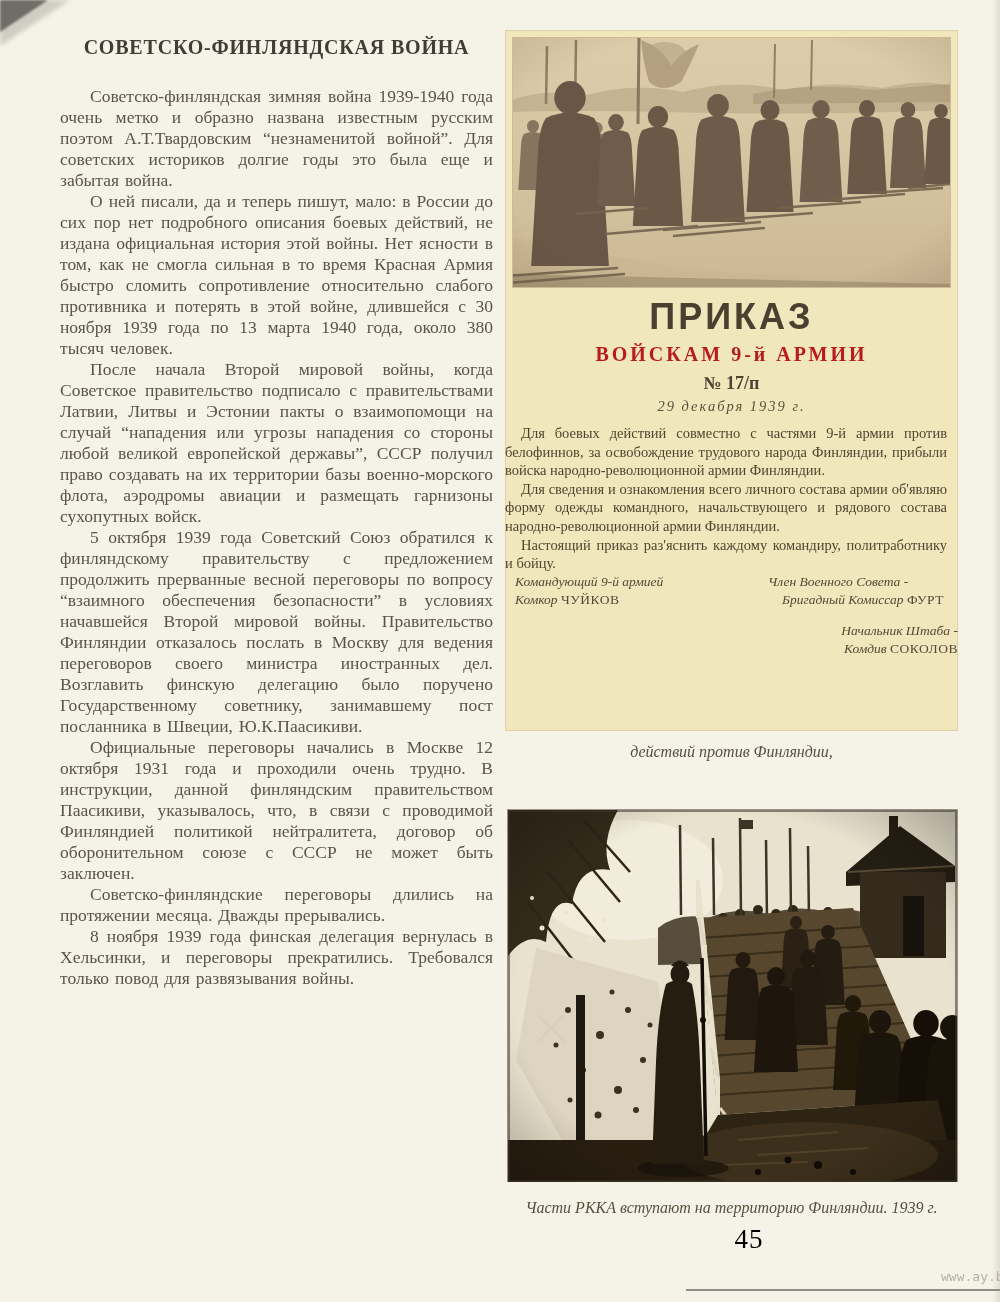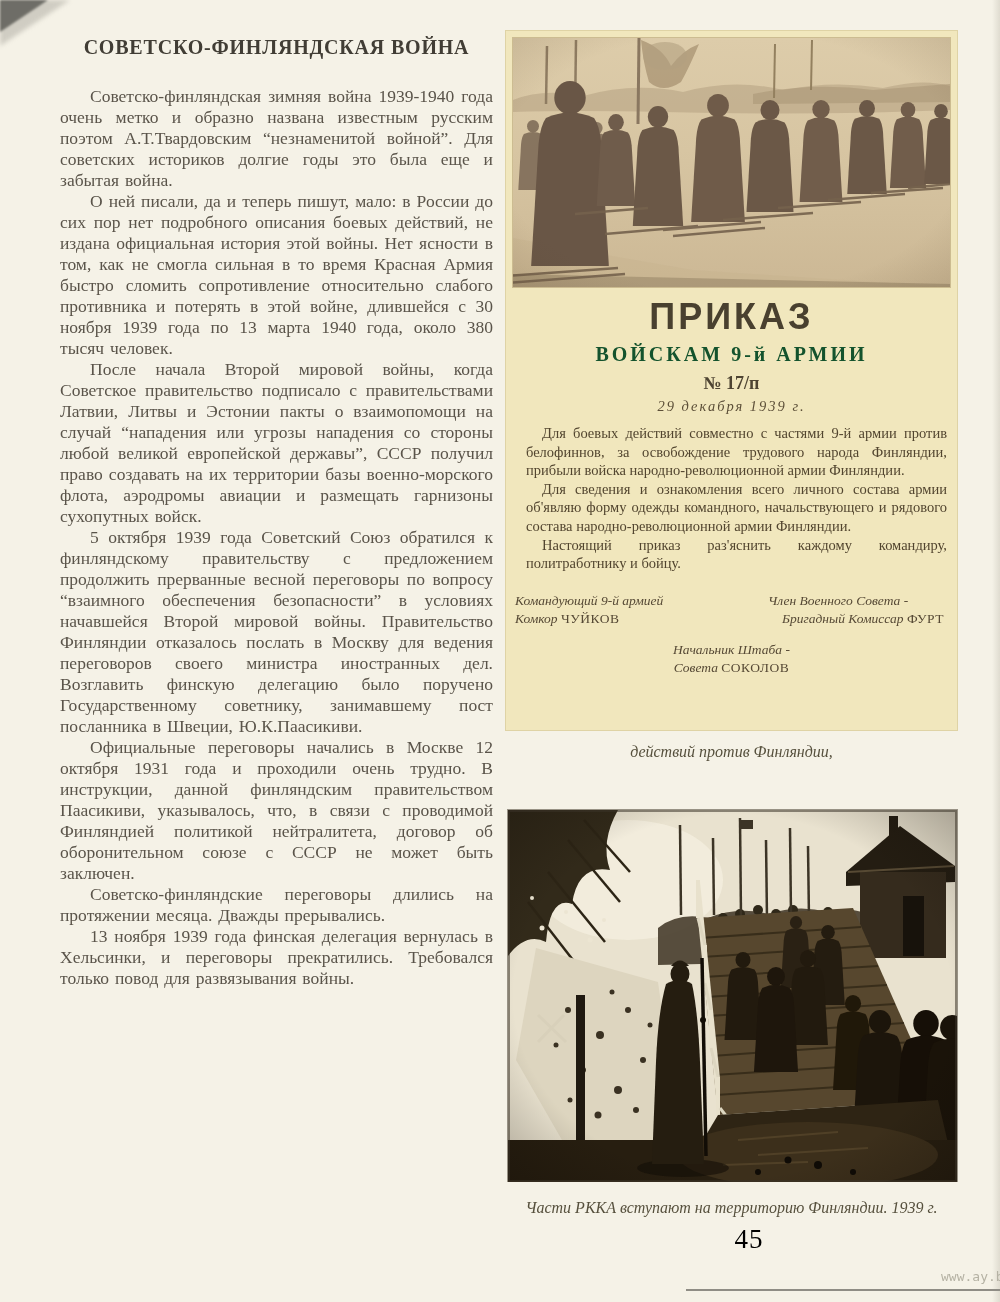--- a/index.html
+++ b/index.html
@@ -27,34 +27,34 @@
 
   
   .order-doc{position:absolute;left:505px;top:30px;width:453px;height:701px;
     background:#f1e7bd;box-shadow:0 0 0 1px rgba(190,175,120,0.35) inset;overflow:hidden;}
   .photo1{margin:8px auto 0 auto;width:437px;height:249px;display:block;
     outline:1px solid rgba(150,125,80,0.4);}
   .doc-title{margin-top:12px;text-align:center;
     font-family:Liberation Sans, sans-serif;font-weight:bold;font-size:36px;
     letter-spacing:3px;color:#49402f;line-height:1;}
   .doc-subtitle{margin-top:8px;text-align:center;font-weight:bold;font-size:20px;
-    letter-spacing:3px;color:#14532d;}
+    letter-spacing:3px;color:#b91c1c;}
   .doc-number{margin-top:7px;text-align:center;font-weight:bold;font-size:18px;color:#4e4432;}
   .doc-date{margin-top:4px;text-align:center;font-style:italic;font-size:14.5px;
     color:#5c4f38;letter-spacing:2px;}
-  .doc-body{padding:9px 11px 0 21px;}
+  .doc-body{padding:9px 11px 0 0;}
   .doc-body p{margin:0;text-indent:16px;font-size:14.5px;line-height:18.6px;
     text-align:justify;color:#52452f;}
-  .sig-row{display:flex;justify-content:space-between;padding:0 14px 0 10px;margin-top:19px;}
+  .sig-row{display:flex;justify-content:space-between;padding:0 14px 0 10px;}
   .sig{font-size:13.5px;color:#564935;line-height:18px;}
   .sig .role{font-style:italic;}
   .sig .rank{font-style:italic;}
   .sig .name{font-style:normal;letter-spacing:0.5px;}
   .sig.right-block{text-align:left;}
-  .sig-center{margin-top:13px;text-align:center;font-size:13.5px;color:#564935;line-height:18px;}
+  .sig-center{margin-top:13px;text-align:right;font-size:13.5px;color:#564935;line-height:18px;}
 
   .caption{position:absolute;left:505px;width:453px;text-align:center;
     font-style:italic;font-size:16px;line-height:19.5px;color:#56503d;}
   .cap1{top:742px;}
   .cap2{top:1198px;}
 
   .photo2{position:absolute;left:508px;top:810px;width:449px;height:371px;
     outline:1px solid rgba(60,50,35,0.5);}
 
   .page-number{position:absolute;left:505px;top:1224px;width:488px;text-align:center;
@@ -73,21 +73,21 @@
   <div class="edge-shade"></div>
 
   <div class="article">
     <h1>СОВЕТСКО-ФИНЛЯНДСКАЯ ВОЙНА</h1>
     <p>Советско-финляндская зимняя война 1939-1940 года очень метко и образно названа известным русским поэтом А.Т.Твардовским “незнаменитой войной”. Для советских историков долгие годы это была еще и забытая война.</p>
     <p>О ней писали, да и теперь пишут, мало: в России до сих пор нет подробного описания боевых действий, не издана официальная история этой войны. Нет ясности в том, как не смогла сильная в то время Красная Армия быстро сломить сопротивление относительно слабого противника и потерять в этой войне, длившейся с 30 ноября 1939 года по 13 марта 1940 года, около 380 тысяч человек.</p>
     <p>После начала Второй мировой войны, когда Советское правительство подписало с правительствами Латвии, Литвы и Эстонии пакты о взаимопомощи на случай “нападения или угрозы нападения со стороны любой великой европейской державы”, СССР получил право создавать на их территории базы военно-морского флота, аэродромы авиации и размещать гарнизоны сухопутных войск.</p>
     <p>5 октября 1939 года Советский Союз обратился к финляндскому правительству с предложением продолжить прерванные весной переговоры по вопросу “взаимного обеспечения безопасности” в условиях начавшейся Второй мировой войны. Правительство Финляндии отказалось послать в Москву для ведения переговоров своего министра иностранных дел. Возглавить финскую делегацию было поручено Государственному советнику, занимавшему пост посланника в Швеции, Ю.К.Паасикиви.</p>
     <p>Официальные переговоры начались в Москве 12 октября 1931 года и проходили очень трудно. В инструкции, данной финляндским правительством Паасикиви, указывалось, что, в связи с проводимой Финляндией политикой нейтралитета, договор об оборонительном союзе с СССР не может быть заключен.</p>
     <p>Советско-финляндские переговоры длились на протяжении месяца. Дважды прерывались.</p>
-    <p>13 ноября 1939 года финская делегация вернулась в Хельсинки, и переговоры прекратились. Требовался только повод для развязывания войны.</p>
+    <p>8 ноября 1939 года финская делегация вернулась в Хельсинки, и переговоры прекратились. Требовался только повод для развязывания войны.</p>
   </div>
 
   <div class="order-doc">
 
     <div class="photo1">
       <svg viewBox="0 0 437 249" width="437" height="249">
         <defs>
           <linearGradient id="snow1" x1="0" y1="0" x2="0" y2="1">
             <stop offset="0" stop-color="#ddccaa"></stop>
             <stop offset="0.45" stop-color="#d7c5a2"></stop>
@@ -162,21 +162,21 @@
           <span class="name">ЧУЙКОВ</span></div>
       </div>
       <div class="sig right-block">
         <div class="role">Член Военного Совета -</div>
         <div style="padding-left:14px;"><span class="rank">Бригадный Комиссар</span>
           <span class="name">ФУРТ</span></div>
       </div>
     </div>
     <div class="sig-center sig">
       <div class="role">Начальник Штаба -</div>
-      <div><span class="rank">Совета</span>
+      <div><span class="rank">Комдив</span>
         <span class="name">СОКОЛОВ</span></div>
     </div>
   </div>
 
   <div class="caption cap1">
     <div>действий против Финляндии,</div>
   </div>
 
   <div class="photo2">
     <svg viewBox="0 0 449 372" width="449" height="372">

